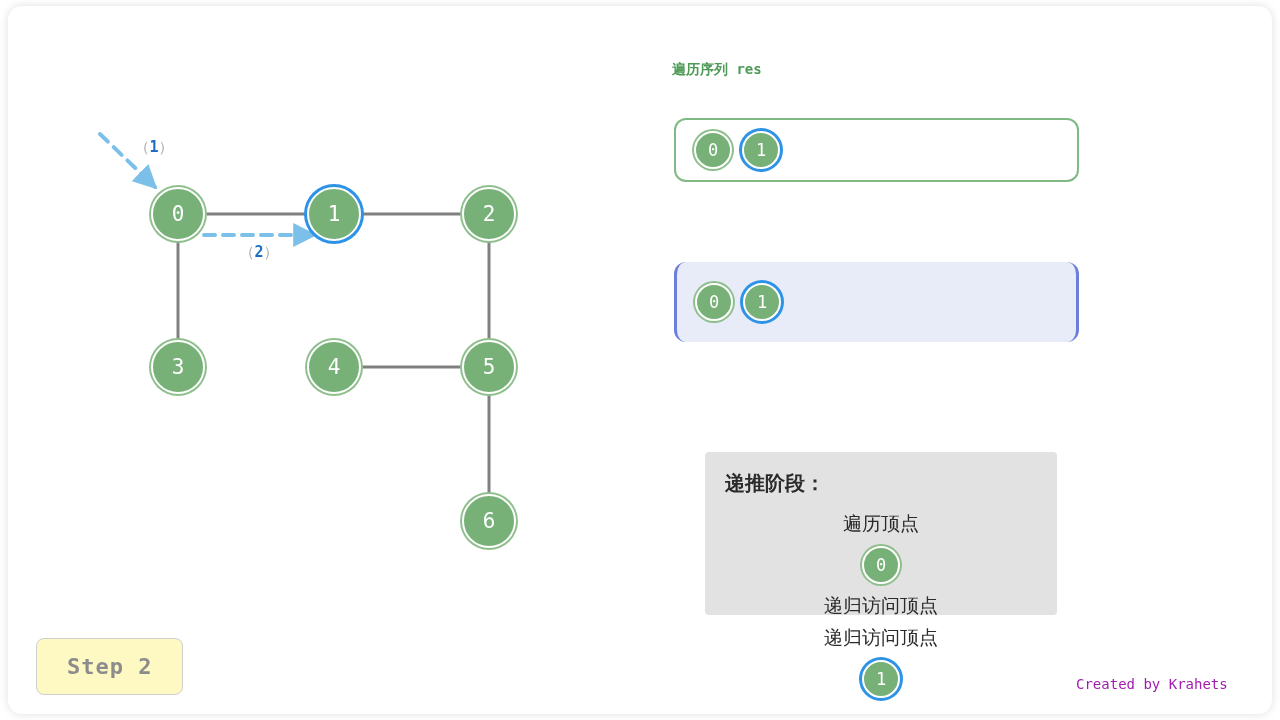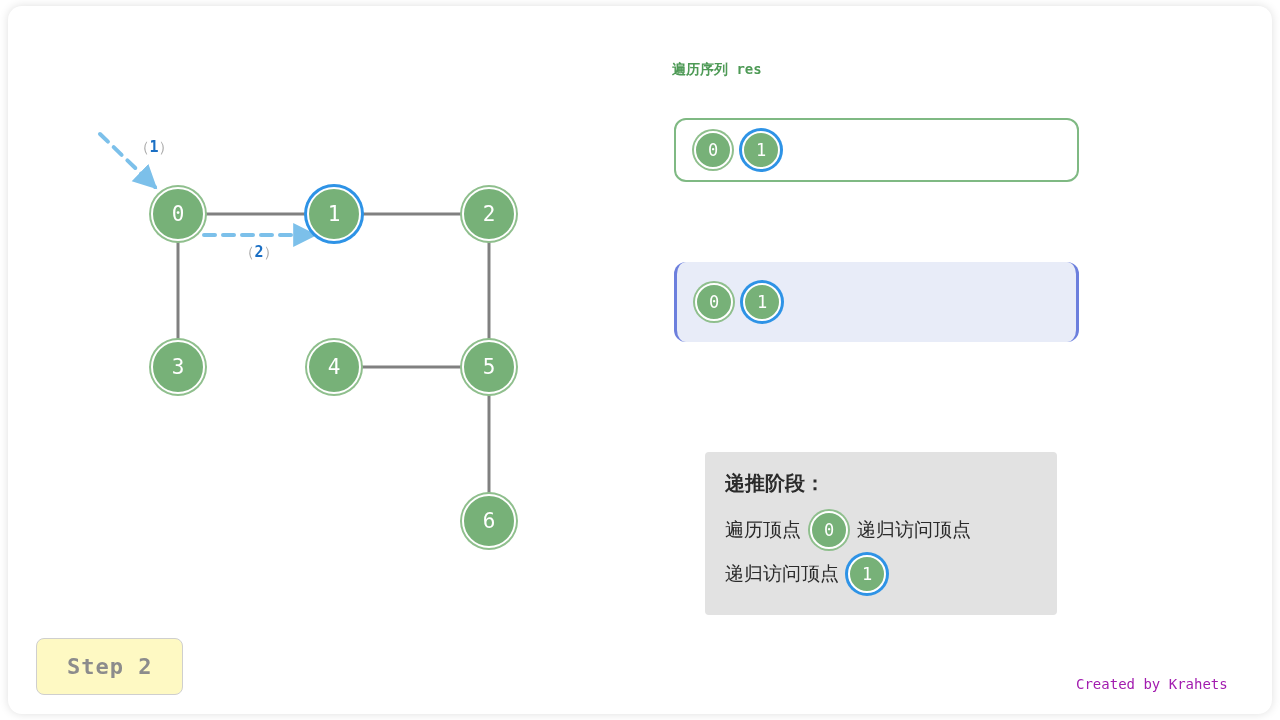--- a/index.html
+++ b/index.html
@@ -74,21 +74,21 @@
   .chip.active{box-shadow:0 0 0 3px #2e93e6;}
 
   
   .info{
     position:absolute;left:697px;top:419px;width:352px;height:163px;
     background:#e2e2e2;border-radius:4px;box-sizing:border-box;
     padding:18px 20px 0 20px;
     margin-top:27px;
   }
   .info-title{font-size:20px;font-weight:700;color:#2b2b2b;margin:0 0 14px 0;}
-  .info-line{display:flex;align-items:center;gap:9px;font-size:19px;color:#2b2b2b;margin-bottom:6px;}
+  .info-line{display:flex;align-items:center;gap:9px;font-size:19px;color:#2b2b2b;margin-bottom:6px;flex-direction:column;}
 
   
   .step{
     position:absolute;left:28px;top:632px;
     padding:15px 30px;border:1px solid #cfcfcf;border-radius:8px;
     background:#fef9c3;color:#8c8c8c;
     font-family:"DejaVu Sans Mono","Liberation Mono",monospace;
     font-size:22px;font-weight:700;letter-spacing:1px;
   }
   .credit{

